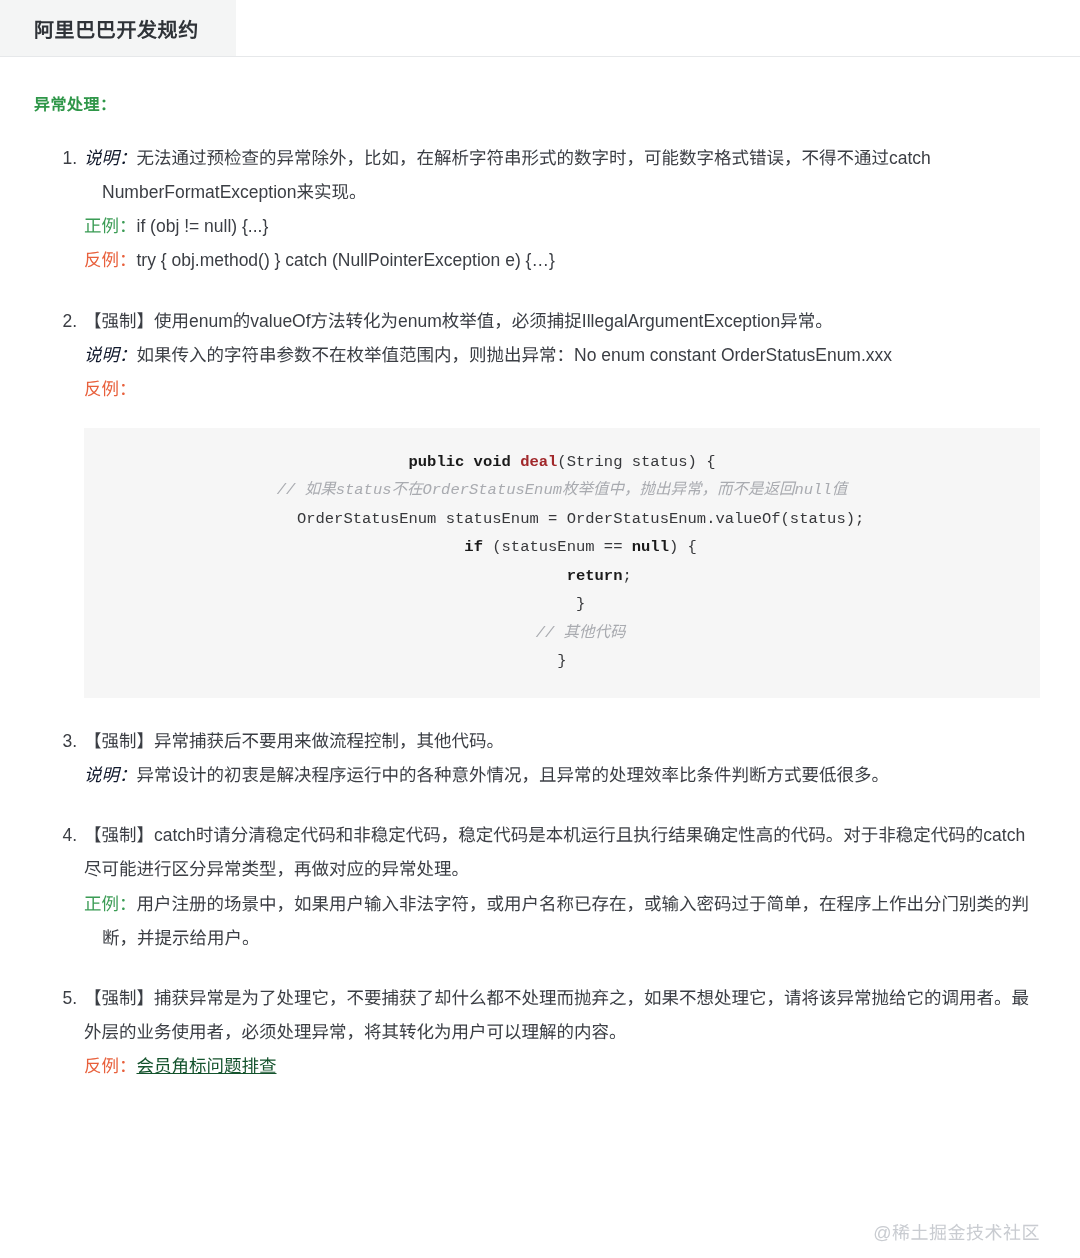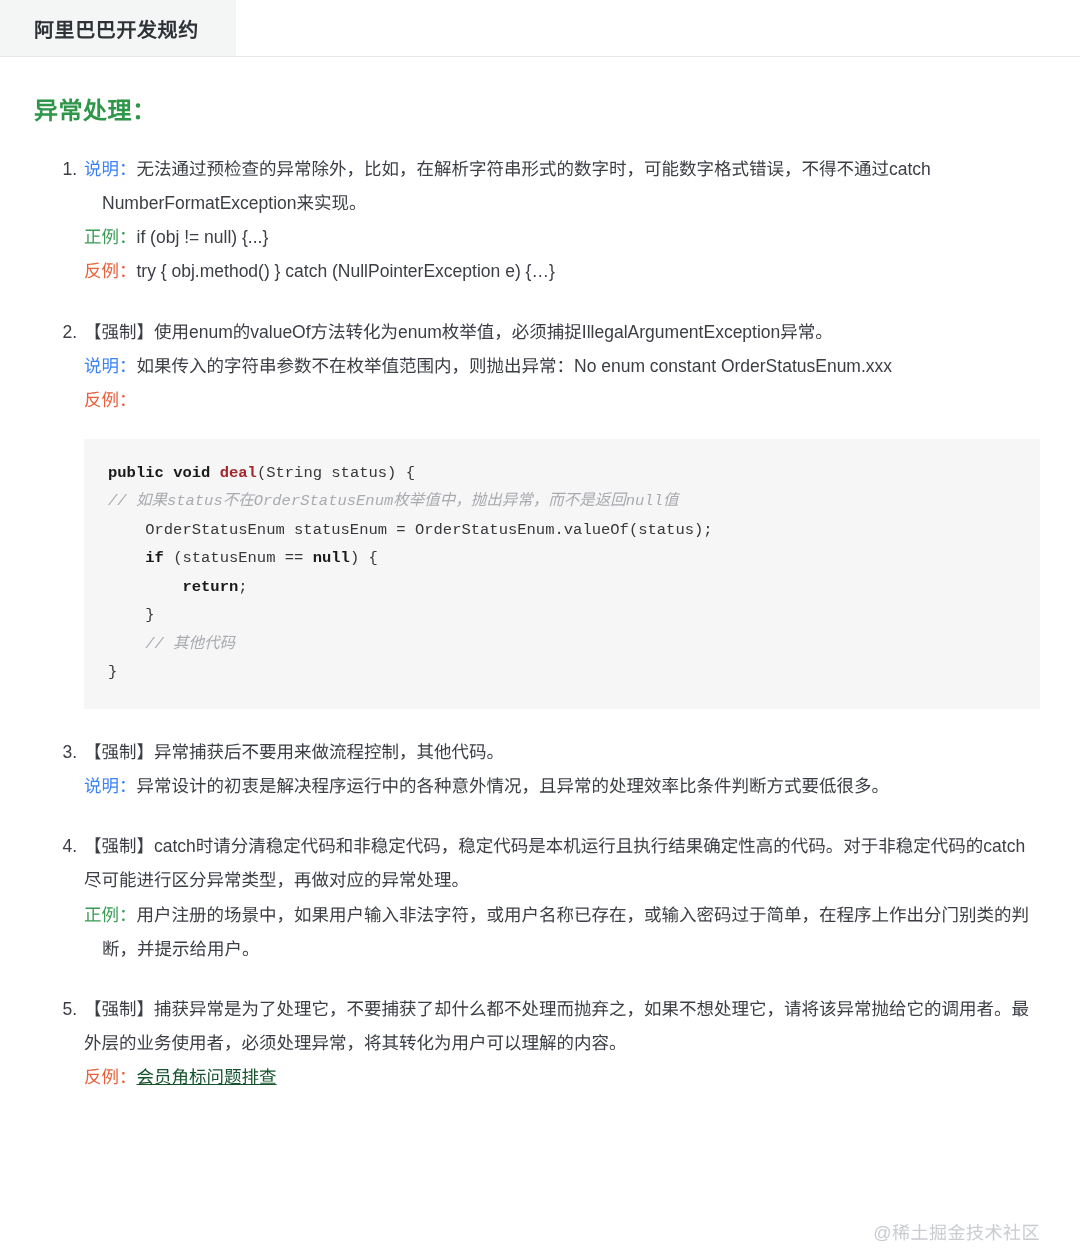--- a/index.html
+++ b/index.html
@@ -47,21 +47,21 @@
   
   .page {
     padding: 22px 40px 0 30px;
     box-sizing: border-box;
     position: relative;
     height: 1201px;
   }
 
   h2.section-heading {
     margin: 12px 0 26px 4px;
-    font-size: 24px;
+    font-size: 16px;
     font-weight: bold;
     color: #2e9648;
     letter-spacing: 0.5px;
   }
 
   ol.rules {
     margin: 0;
     padding: 0 0 0 54px;
     list-style: none;
     counter-reset: rulecounter;
@@ -91,32 +91,33 @@
     margin: 0;
     text-indent: 0;
   }
   .sub-line {
     margin: 0;
     padding-left: 18px;
     text-indent: -18px;
   }
 
   .lbl { white-space: nowrap; }
-  .lbl-note  { color: #3b82f6; }
+  .lbl-note  { color: #0f172a; font-style: italic; }
   .lbl-good  { color: #3b9c55; }
   .lbl-bad   { color: #e8603c; }
   .link      { color: #14532d; }
 
   
   .codeblock {
     background: #f6f6f6;
     margin: 22px 0 4px 0;
     padding: 20px 0 22px 0;
     box-sizing: border-box;
     overflow: hidden;
+    text-align: center;
   }
   pre.code {
     margin: 0;
     padding: 0 24px;
     font-family: "Liberation Mono", "DejaVu Sans Mono", monospace;
     font-size: 15.5px;
     line-height: 1.84;
     color: #37383b;
     white-space: pre;
     tab-size: 4;

